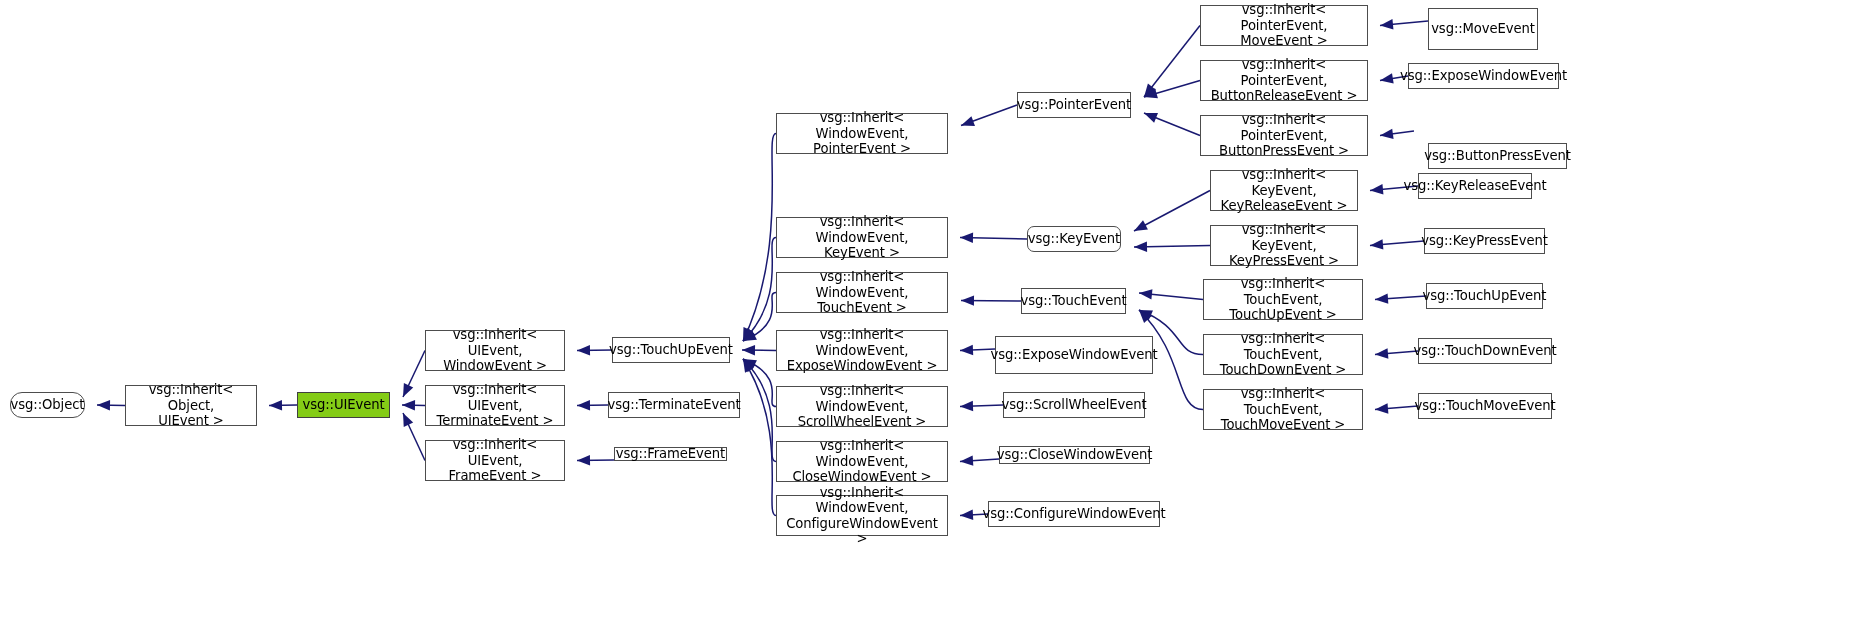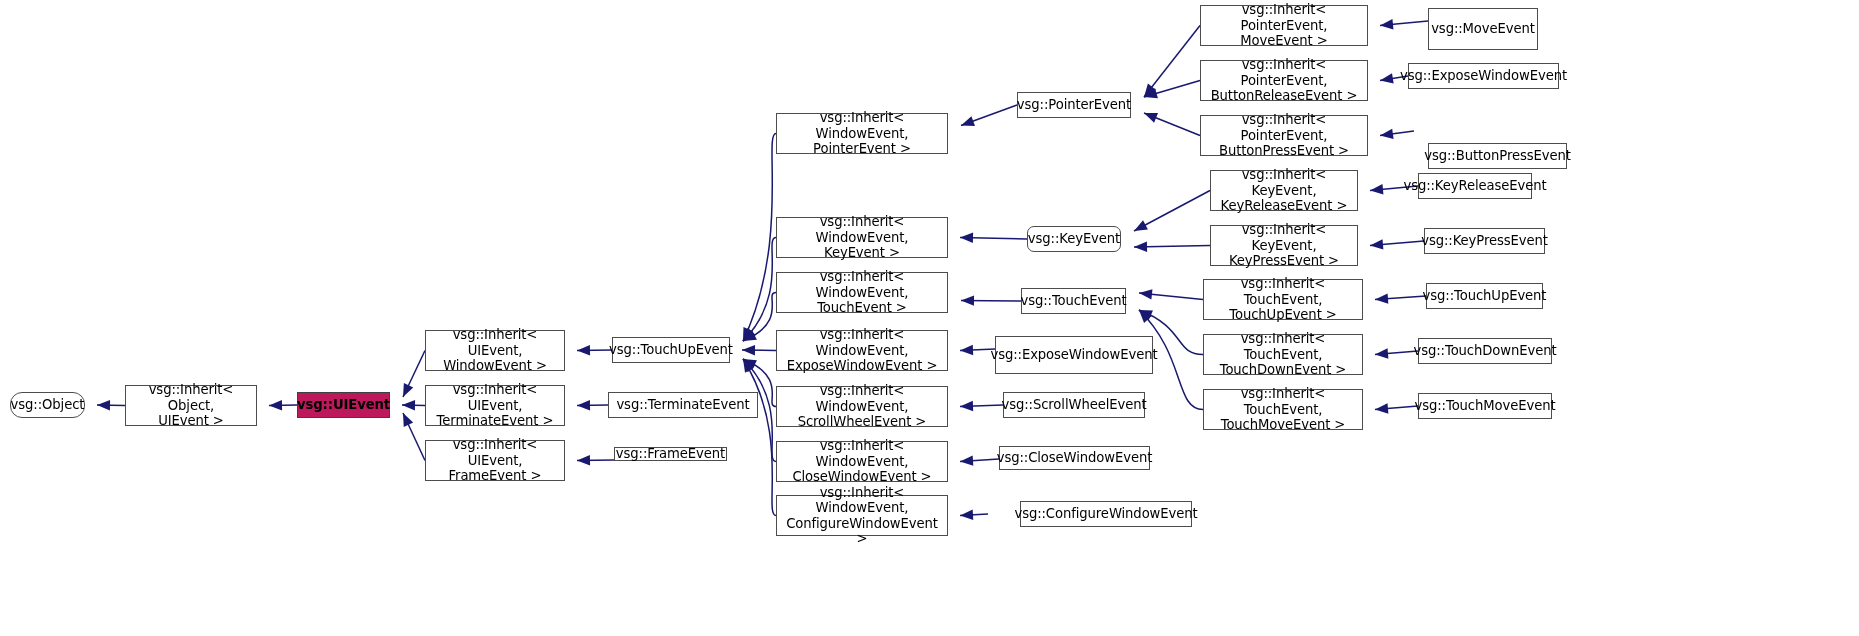--- a/index.html
+++ b/index.html
@@ -2,21 +2,21 @@
 <html><head>
 <meta charset="utf-8">
 <style>
   html,body{margin:0;padding:0;background:#ffffff;}
   #canvas{position:relative;width:1859px;height:636px;background:#ffffff;
           font-family:"DejaVu Sans","Liberation Sans",sans-serif;overflow:hidden;}
   .node{position:absolute;box-sizing:border-box;border:1.4px solid #4d4d4d;
         background:#ffffff;color:#000000;display:flex;align-items:center;
         justify-content:center;text-align:center;font-size:13.2px;line-height:15.5px;
         letter-spacing:-0.1px;white-space:pre-line;padding:0 3px;}
-  .node.filled{background:#be185d;border-color:#404040;font-weight:bold;}
+  .node.filled{background:#84cc16;border-color:#404040;}
   svg.edges{position:absolute;left:0;top:0;width:1859px;height:636px;
             pointer-events:none;overflow:visible;}
   .edge{fill:none;stroke:#191970;stroke-width:1.5px;}
   .arrowhead{fill:#191970;stroke:none;}
 </style>
 </head>
 <body>
 
 <div id="canvas">
   <svg class="edges" id="edge-layer">
@@ -102,43 +102,43 @@
       <div class="node" style="left: 125px; top: 385px; width: 132px; height: 41px;">vsg::Inherit&lt; Object,
 UIEvent &gt;</div>
       <div class="node filled" style="left: 297px; top: 392px; width: 93px; height: 26px;">vsg::UIEvent</div>
       <div class="node" style="left: 425px; top: 330px; width: 140px; height: 41px;">vsg::Inherit&lt; UIEvent,
 WindowEvent &gt;</div>
       <div class="node" style="left: 425px; top: 385px; width: 140px; height: 41px;">vsg::Inherit&lt; UIEvent,
 TerminateEvent &gt;</div>
       <div class="node" style="left: 425px; top: 440px; width: 140px; height: 41px;">vsg::Inherit&lt; UIEvent,
 FrameEvent &gt;</div>
       <div class="node" style="left: 612px; top: 337px; width: 118px; height: 26px;">vsg::TouchUpEvent</div>
-      <div class="node" style="left: 608px; top: 392px; width: 150px; height: 26px;">vsg::TerminateEvent</div>
+      <div class="node" style="left: 608px; top: 392px; width: 132px; height: 26px;">vsg::TerminateEvent</div>
       <div class="node" style="left: 614px; top: 447px; width: 113px; height: 14px;">vsg::FrameEvent</div>
       <div class="node" style="left: 776px; top: 113px; width: 172px; height: 41px;">vsg::Inherit&lt; WindowEvent,
 PointerEvent &gt;</div>
       <div class="node" style="left: 776px; top: 217px; width: 172px; height: 41px;">vsg::Inherit&lt; WindowEvent,
 KeyEvent &gt;</div>
       <div class="node" style="left: 776px; top: 272px; width: 172px; height: 41px;">vsg::Inherit&lt; WindowEvent,
 TouchEvent &gt;</div>
       <div class="node" style="left: 776px; top: 330px; width: 172px; height: 41px;">vsg::Inherit&lt; WindowEvent,
 ExposeWindowEvent &gt;</div>
       <div class="node" style="left: 776px; top: 386px; width: 172px; height: 41px;">vsg::Inherit&lt; WindowEvent,
 ScrollWheelEvent &gt;</div>
       <div class="node" style="left: 776px; top: 441px; width: 172px; height: 41px;">vsg::Inherit&lt; WindowEvent,
 CloseWindowEvent &gt;</div>
       <div class="node" style="left: 776px; top: 495px; width: 172px; height: 41px;">vsg::Inherit&lt; WindowEvent,
 ConfigureWindowEvent &gt;</div>
       <div class="node" style="left: 1017px; top: 92px; width: 114px; height: 26px;">vsg::PointerEvent</div>
       <div class="node" style="left: 1027px; top: 226px; width: 94px; height: 26px; border-radius: 7px;">vsg::KeyEvent</div>
       <div class="node" style="left: 1021px; top: 288px; width: 105px; height: 26px;">vsg::TouchEvent</div>
       <div class="node" style="left: 995px; top: 336px; width: 158px; height: 38px;">vsg::ExposeWindowEvent</div>
       <div class="node" style="left: 1003px; top: 392px; width: 142px; height: 26px;">vsg::ScrollWheelEvent</div>
-      <div class="node" style="left: 999px; top: 446px; width: 151px; height: 24px;">vsg::CloseWindowEvent</div>
-      <div class="node" style="left: 988px; top: 501px; width: 172px; height: 26px; margin-left: 32px;">vsg::ConfigureWindowEvent</div>
+      <div class="node" style="left: 999px; top: 446px; width: 151px; height: 18px;">vsg::CloseWindowEvent</div>
+      <div class="node" style="left: 988px; top: 501px; width: 172px; height: 26px;">vsg::ConfigureWindowEvent</div>
       <div class="node" style="left: 1200px; top: 5px; width: 168px; height: 41px;">vsg::Inherit&lt; PointerEvent,
 MoveEvent &gt;</div>
       <div class="node" style="left: 1200px; top: 60px; width: 168px; height: 41px;">vsg::Inherit&lt; PointerEvent,
 ButtonReleaseEvent &gt;</div>
       <div class="node" style="left: 1200px; top: 115px; width: 168px; height: 41px;">vsg::Inherit&lt; PointerEvent,
 ButtonPressEvent &gt;</div>
       <div class="node" style="left: 1210px; top: 170px; width: 148px; height: 41px;">vsg::Inherit&lt; KeyEvent,
 KeyReleaseEvent &gt;</div>
       <div class="node" style="left: 1210px; top: 225px; width: 148px; height: 41px;">vsg::Inherit&lt; KeyEvent,
 KeyPressEvent &gt;</div>

